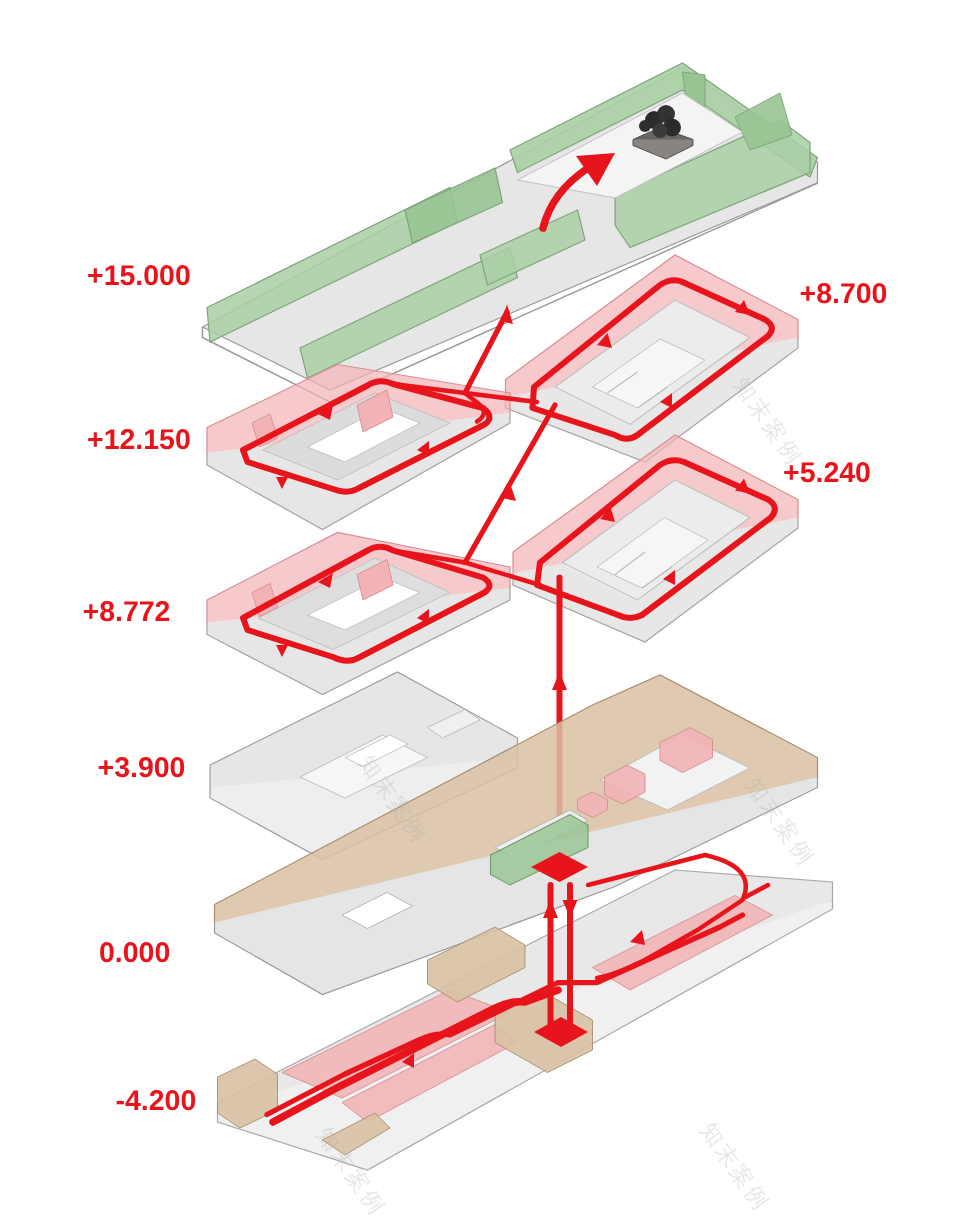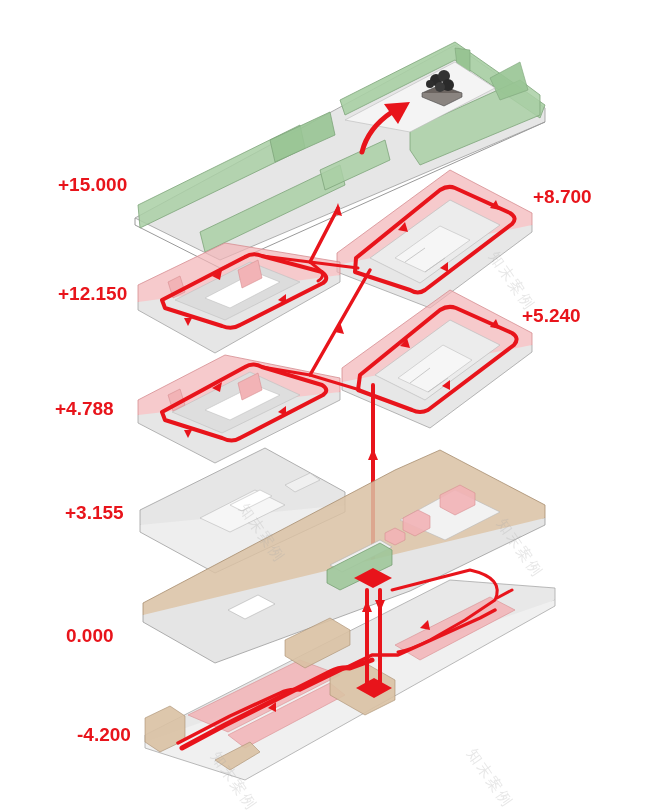--- a/index.html
+++ b/index.html
@@ -182,22 +182,22 @@
 
     <path d="M374,678 L392,688 L374,698 L356,688 Z" fill="#e8141b" stroke="none"></path>
   </g>
 </svg>
 
   
   <div class="level-label" style="left:58px;top:175px;">+15.000</div>
   <div class="level-label" style="left:495px;top:187px;margin-left:38px;">+8.700</div>
   <div class="level-label" style="left:58px;top:284px;">+12.150</div>
   <div class="level-label" style="left:522px;top:306px;">+5.240</div>
-  <div class="level-label" style="left:55px;top:399px;">+4.788</div>
-  <div class="level-label" style="left:65px;top:503px;">+3.155</div>
+  <div class="level-label" style="left:55px;top:399px;">+8.772</div>
+  <div class="level-label" style="left:65px;top:503px;">+3.900</div>
   <div class="level-label" style="left:66px;top:626px;">0.000</div>
   <div class="level-label" style="left:57px;top:725px;margin-left:20px;">-4.200</div>
 
   
   <div class="watermark" style="left:500px;top:248px;">知末案例</div>
   <div class="watermark" style="left:250px;top:500px;">知末案例</div>
   <div class="watermark" style="left:508px;top:515px;">知末案例</div>
   <div class="watermark" style="left:222px;top:748px;">知末案例</div>
   <div class="watermark" style="left:478px;top:745px;">知末案例</div>
 </div>

